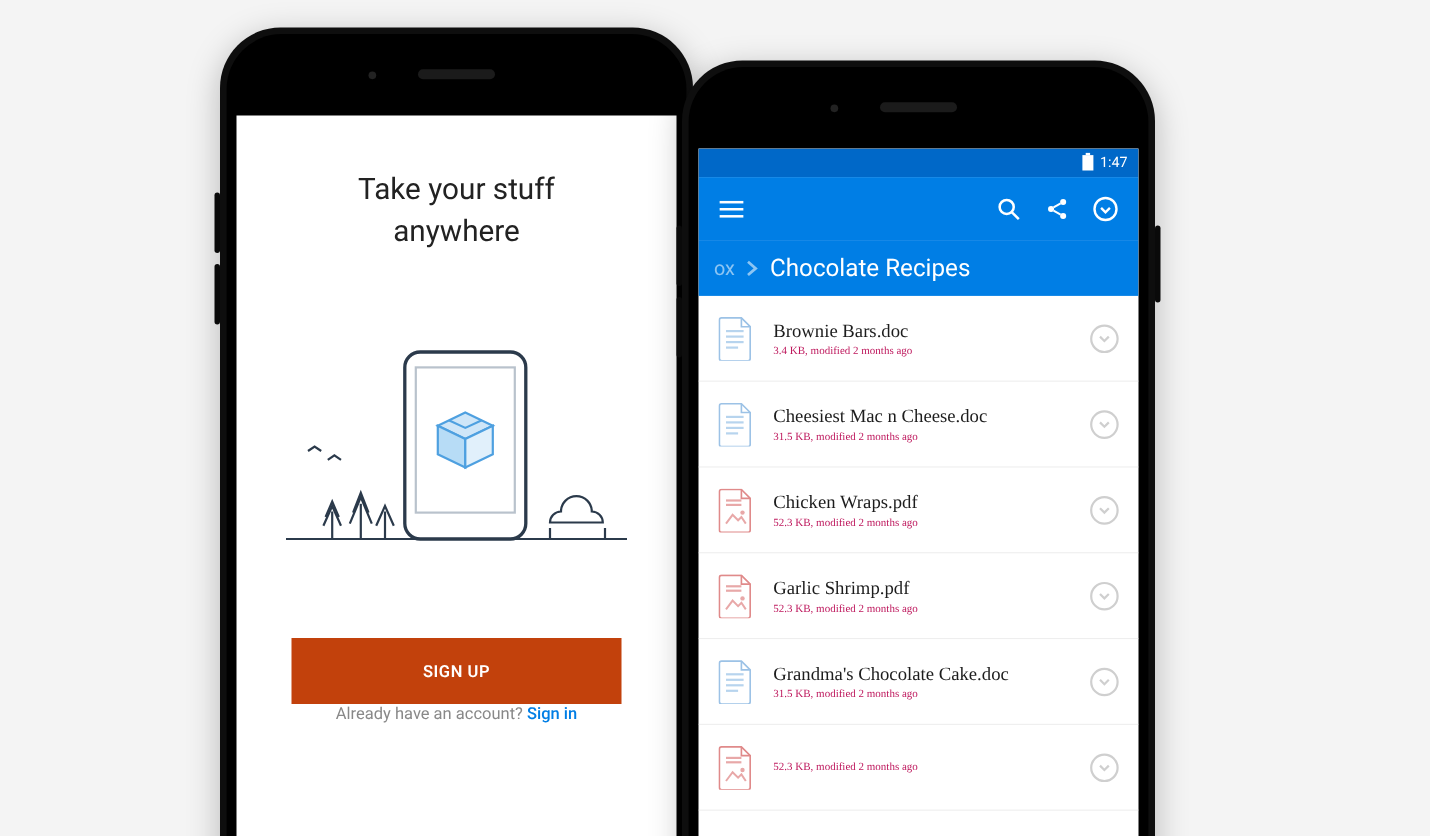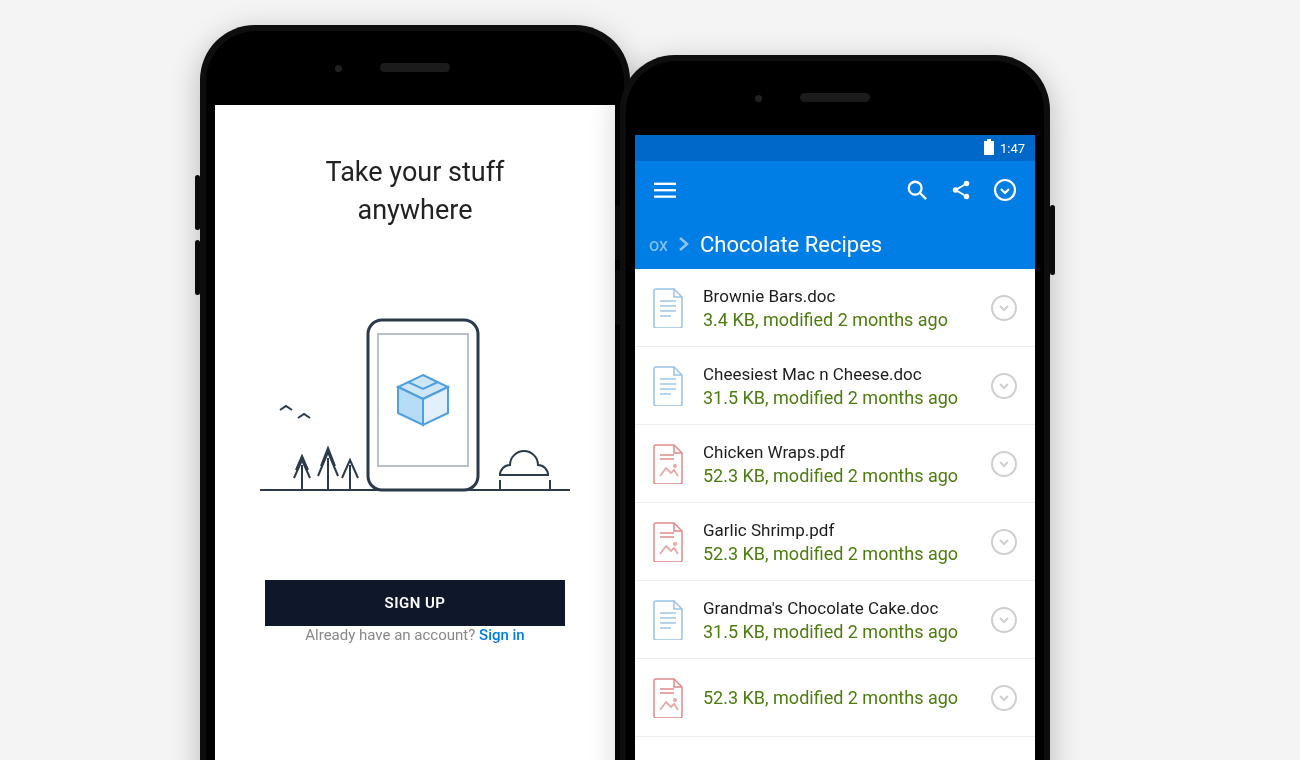--- a/index.html
+++ b/index.html
@@ -80,22 +80,22 @@
     margin-top:19px;
   }
   .illus-wrap {
     flex:0 0 auto;
     margin-top:70px;
     display:flex; align-items:center; justify-content:center;
   }
   .signup-btn {
     margin-top:60px;
     width:300px;
-    height:46px;
-    background:#0f172a;
+    height:60px;
+    background:#c2410c;
     color:#fff;
     font-size:15px;
     letter-spacing:0.5px;
     font-weight:600;
     display:flex; align-items:center; justify-content:center;
     cursor:pointer;
   }
   .already {
     font-size:15px;
     color:#888;
@@ -157,23 +157,23 @@
     padding:0 18px 0 16px;
     gap:16px;
     border-bottom:1px solid #eee;
     cursor:pointer;
   }
   .fileicon {
     width:36px; height:44px;
     flex:0 0 36px;
     display:flex; align-items:center; justify-content:center;
   }
-  .fileinfo { flex:1; min-width:0; }
+  .fileinfo { flex:1; min-width:0;font-family:Liberation Serif, serif; }
   .filename { font-size:17px; color:#1d1d1d; margin-bottom:3px; white-space:nowrap; overflow:hidden; text-overflow:ellipsis;}
-  .filemeta { font-size:18px; color:#4d7c0f; white-space:nowrap; overflow:hidden; text-overflow:ellipsis;}
+  .filemeta { font-size:10px; color:#be185d; white-space:nowrap; overflow:hidden; text-overflow:ellipsis;}
   .rowmore {
     width:26px; height:26px;
     border:2px solid #cfcfcf;
     border-radius:50%;
     display:flex; align-items:center; justify-content:center;
     color:#cfcfcf;
     flex:0 0 26px;
   }
 
   

